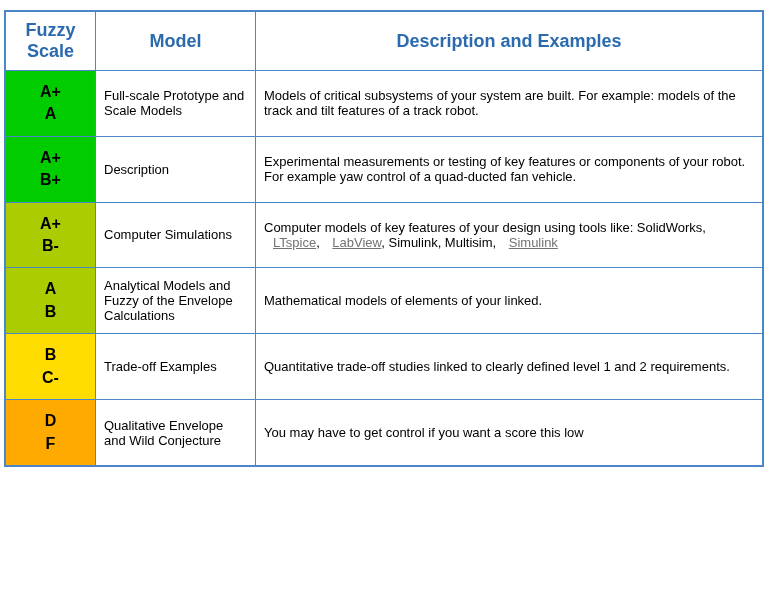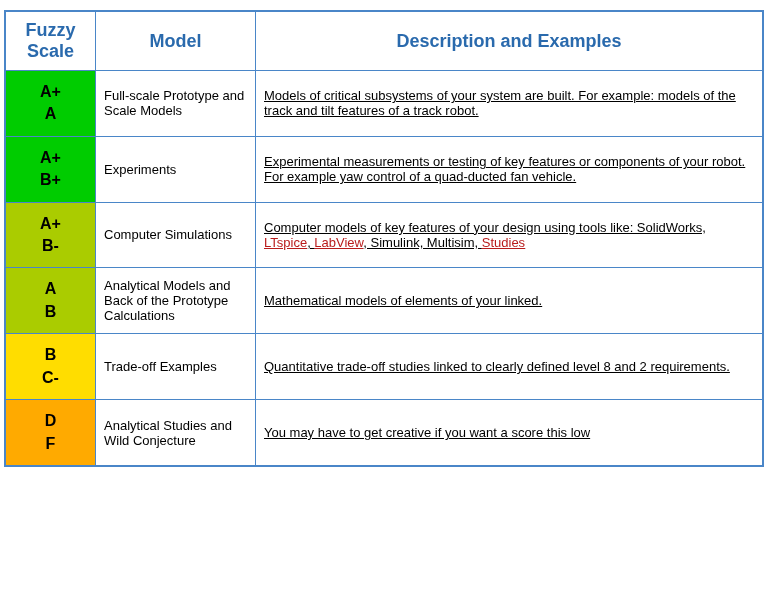--- a/index.html
+++ b/index.html
@@ -41,31 +41,30 @@
       width: 90px;
       min-width: 90px;
     }
     .model-cell {
       text-align: left;
       width: 160px;
       min-width: 160px;
     }
     .desc-cell {
       text-align: left;
-      text-decoration: underline;
     }
     .grade-line {
       display: block;
       line-height: 1.4;
     }
     .bg-bright-green { background-color: #00cc00; }
     .bg-yellow-green { background-color: #aacc00; }
     .bg-yellow { background-color: #ffdd00; }
     .bg-orange { background-color: #ffaa00; }
-    .link-red { color: #b91c1c; text-decoration: underline; }
+    .link-red { color: #737373; text-decoration: underline; margin-left: 9px; }
   </style>
 </head>
 <body>
 
 <div class="table-wrapper">
   <table>
     <thead>
       <tr>
         <th>Fuzzy Scale</th>
         <th>Model</th>
@@ -79,50 +78,50 @@
             <span class="grade-line">A</span>
           </td>
           <td class="model-cell">Full-scale Prototype and Scale Models</td>
           <td class="desc-cell">Models of critical subsystems of your system are built. For example: models of the track and tilt features of a track robot.</td>
         </tr>
         <tr>
           <td class="fuzzy-cell bg-bright-green">
             <span class="grade-line">A+</span>
             <span class="grade-line">B+</span>
           </td>
-          <td class="model-cell">Experiments</td>
+          <td class="model-cell">Description</td>
           <td class="desc-cell">Experimental measurements or testing of key features or components of your robot. For example yaw control of a quad-ducted fan vehicle.</td>
         </tr>
         <tr>
           <td class="fuzzy-cell bg-yellow-green">
             <span class="grade-line">A+</span>
             <span class="grade-line">B-</span>
           </td>
           <td class="model-cell">Computer Simulations</td>
-          <td class="desc-cell">Computer models of key features of your design using tools like: SolidWorks, <span class="link-red">LTspice</span>, <span class="link-red">LabView</span>, Simulink, Multisim, <span class="link-red">Studies</span></td>
+          <td class="desc-cell">Computer models of key features of your design using tools like: SolidWorks, <span class="link-red">LTspice</span>, <span class="link-red">LabView</span>, Simulink, Multisim, <span class="link-red">Simulink</span></td>
         </tr>
         <tr>
           <td class="fuzzy-cell bg-yellow-green">
             <span class="grade-line">A</span>
             <span class="grade-line">B</span>
           </td>
-          <td class="model-cell">Analytical Models and Back of the Prototype Calculations</td>
+          <td class="model-cell">Analytical Models and Fuzzy of the Envelope Calculations</td>
           <td class="desc-cell">Mathematical models of elements of your linked.</td>
         </tr>
         <tr>
           <td class="fuzzy-cell bg-yellow">
             <span class="grade-line">B</span>
             <span class="grade-line">C-</span>
           </td>
           <td class="model-cell">Trade-off Examples</td>
-          <td class="desc-cell">Quantitative trade-off studies linked to clearly defined level 8 and 2 requirements.</td>
+          <td class="desc-cell">Quantitative trade-off studies linked to clearly defined level 1 and 2 requirements.</td>
         </tr>
         <tr>
           <td class="fuzzy-cell bg-orange">
             <span class="grade-line">D</span>
             <span class="grade-line">F</span>
           </td>
-          <td class="model-cell">Analytical Studies and Wild Conjecture</td>
-          <td class="desc-cell">You may have to get creative if you want a score this low</td>
+          <td class="model-cell">Qualitative Envelope and Wild Conjecture</td>
+          <td class="desc-cell">You may have to get control if you want a score this low</td>
         </tr>
       </tbody>
   </table>
 </div>
 
 </body></html>

